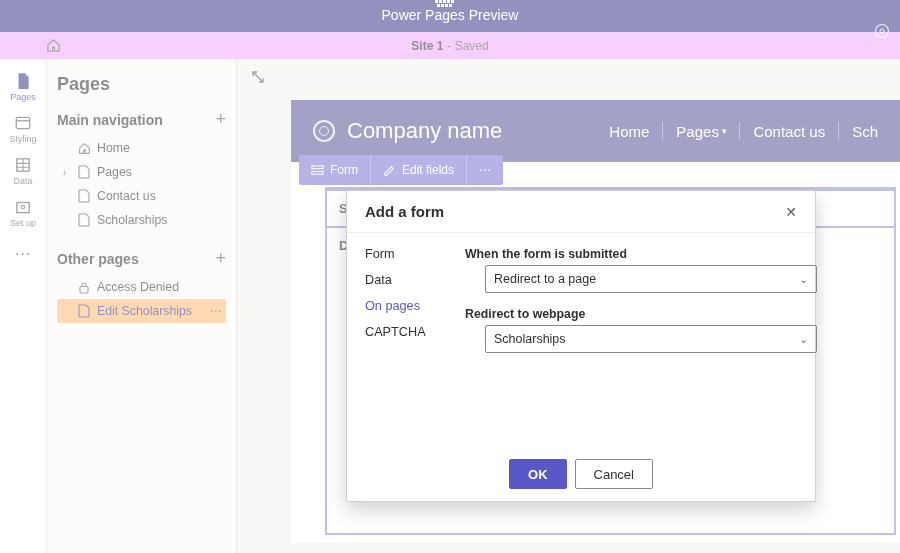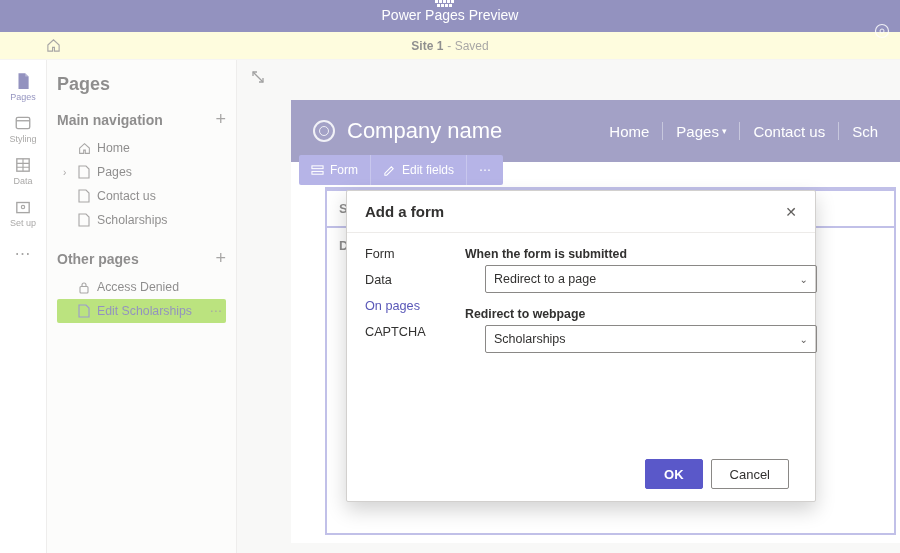--- a/index.html
+++ b/index.html
@@ -22,21 +22,21 @@
     padding: 0 10px;
     position: relative;
     flex-direction: column;
   }
   .top-bar .waffle { width:20px;height:20px;display:flex;flex-wrap:wrap;align-content:center;justify-content:center;gap:1px;margin-right:12px;}
   .top-bar .waffle span{width:3px;height:3px;background:#fff;}
   .top-bar .title{font-size:14px;font-weight:500;}
   .top-bar .right-icon{margin-left:auto;opacity:.85;}
   .sub-bar{
     height: 28px;
-    background: #fef9c3;
+    background: #f0abfc;
     display:flex;align-items:center;justify-content:center;
     font-size:12px;color:#605e5c;border-bottom:1px solid #edebe9;
   }
   .sub-bar .site-name{color:#333;font-weight:600;margin-right:4px;}
   .sub-bar .home-icon{position:absolute;left:46px;}
   .main-wrap{display:flex;height:calc(100% - 60px);position:relative;}
   .left-rail{
     width:47px;background:#fff;border-right:1px solid #e1dfdd;
     display:flex;flex-direction:column;align-items:center;padding-top:8px;
     font-size:9px;color:#605e5c;
@@ -54,21 +54,21 @@
   .sect-head{display:flex;align-items:center;justify-content:space-between;margin-bottom:6px;margin-top:0;}
   .sect-head .lbl{font-size:14px;font-weight:600;}
   .sect-head .plus{font-size:18px;color:#605e5c;cursor:pointer;}
   .tree-item{
     display:flex;align-items:center;padding:5px 4px 5px 12px;font-size:12.3px;
     color:#323130;gap:6px;cursor:pointer;border-radius:2px;
   }
   .tree-item.indent1{padding-left:20px;}
   .tree-item.indent2{padding-left:20px;}
   .tree-item.chev{padding-left:6px;}
-  .tree-item.selected{background:#84cc16;color:#3b3a8b;align-items:flex-end;}
+  .tree-item.selected{background:#fdba74;color:#3b3a8b;align-items:flex-end;}
   .tree-item .chevron{width:8px;display:inline-block;color:#605e5c;font-size:10px;}
   .tree-item .dots{margin-left:auto;color:#605e5c;}
   .tree-ico{width:14px;height:14px;display:inline-flex;align-items:center;justify-content:center;}
   .canvas{flex:1;background:#f3f2f1;position:relative;overflow:hidden;}
   .resize-ico{position:absolute;top:10px;left:14px;color:#555;}
   .preview-page{
     position:absolute;left:54px;right:0;top:40px;bottom:10px;
     background:#fff;
   }
   .prev-nav{
@@ -118,21 +118,21 @@
   .modal-tab.active{color:#5a58b8;}
   .modal-content{flex:1;}
   .field-label{font-size:12.3px;margin-bottom:4px;font-weight:600;color:#323130;}
   .select-box{
     width:100%;height:28px;border:1px solid #8a8886;border-radius:2px;
     display:flex;align-items:center;padding:0 8px;font-size:12.5px;margin-bottom:14px;
     color:#323130;cursor:pointer;justify-content:space-between;margin-left:20px;
   }
   .select-box .caret{color:#605e5c;font-size:10px;}
   .modal-footer{
-    display:flex;justify-content:flex-end;gap:8px;padding:10px 26px 12px;
+    display:flex;justify-content:center;gap:8px;padding:10px 26px 12px;
   }
   .btn{height:30px;padding:0 18px;font-size:13px;border-radius:2px;cursor:pointer;display:flex;align-items:center;}
   .btn-primary{background:#5a58c9;color:#fff;border:1px solid #5a58c9;font-weight:600;}
   .btn-default{background:#fff;color:#323130;border:1px solid #8a8886;}
   svg{display:block;}
 </style>
 </head>
 <body>
 
 <div class="top-bar">

